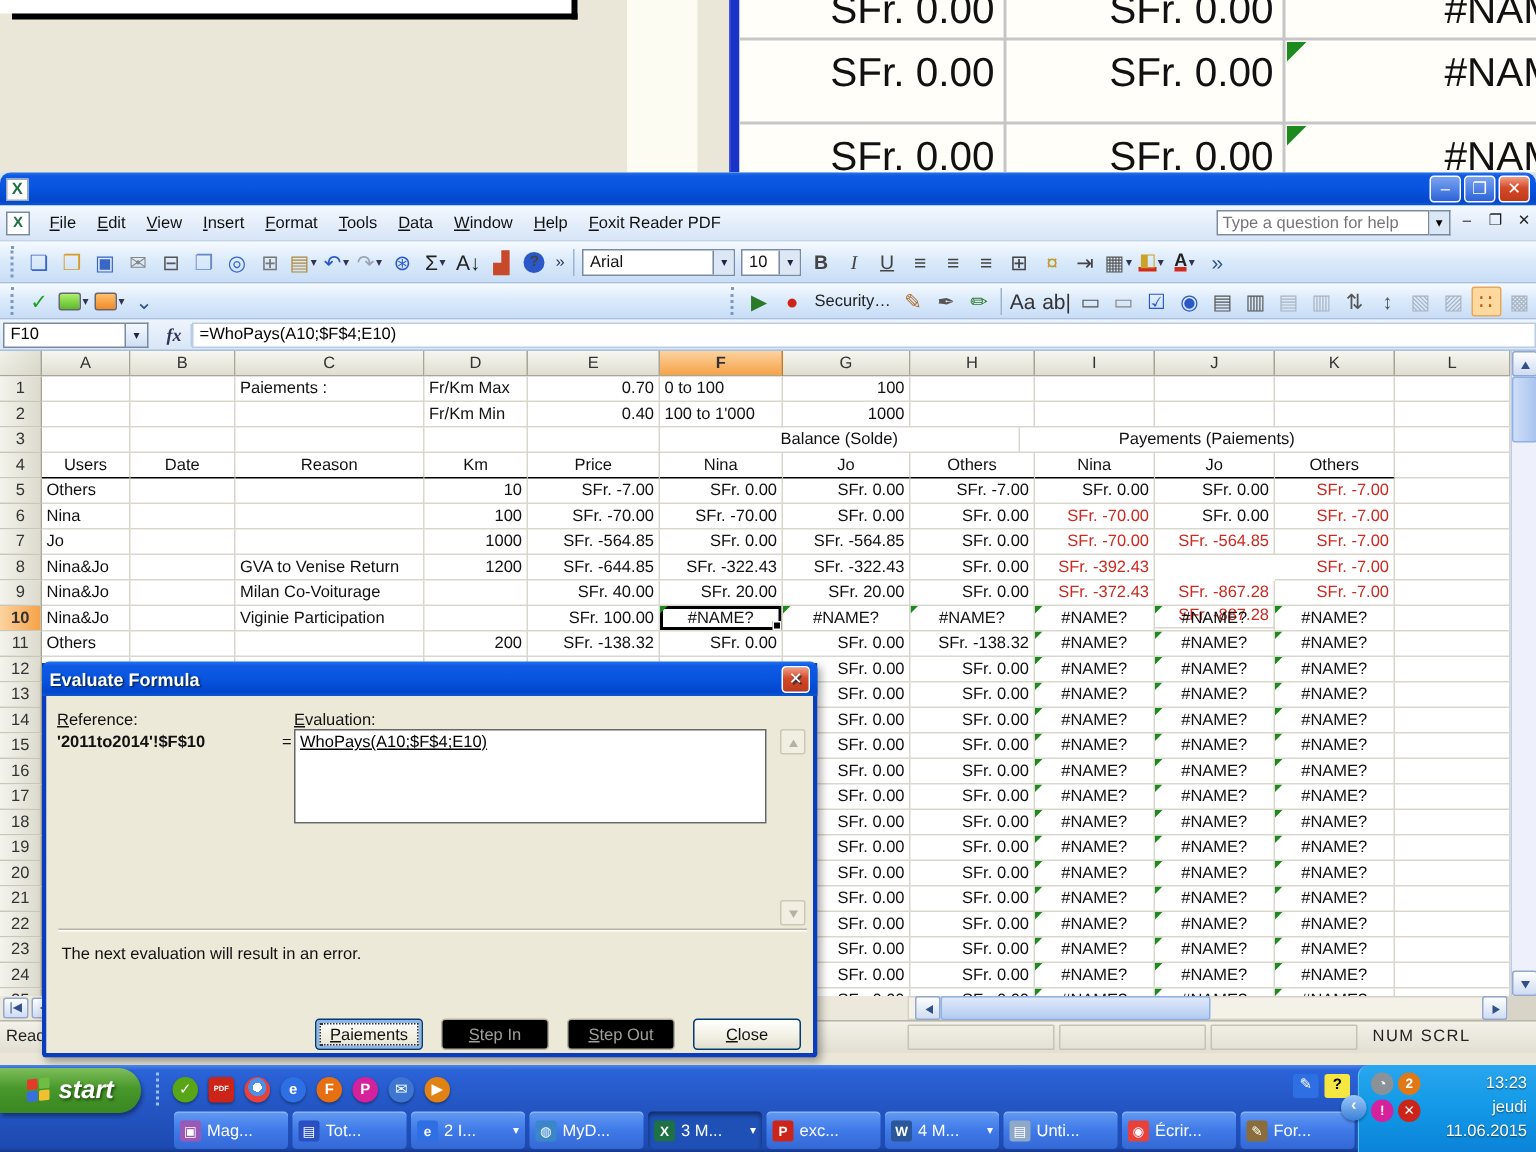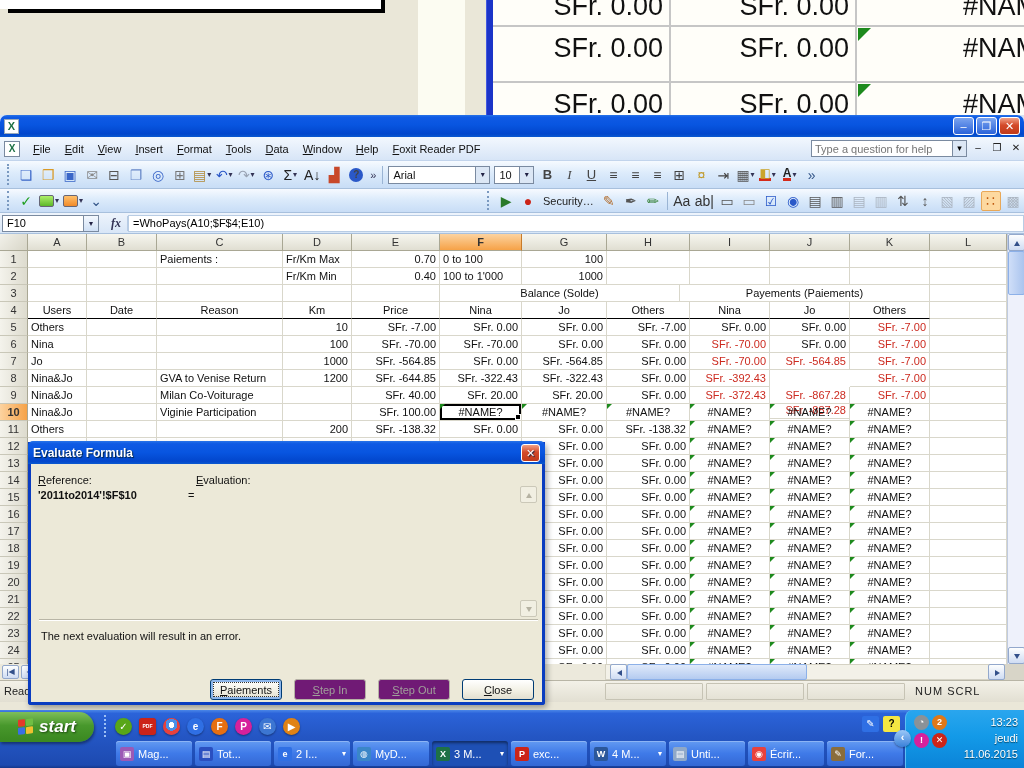--- a/index.html
+++ b/index.html
@@ -167,21 +167,21 @@
   #dsdn{top:158px;} #dsdn::after{top:6px;border-top:5px solid #b5b2a2;}
   #dsep{position:absolute;left:8px;top:177px;width:499px;height:2px;border-top:1px solid #b8b5a6;border-bottom:1px solid #fff;}
   #dnote{position:absolute;left:10px;top:188px;font-size:11px;color:#111;}
   #dbtns{position:absolute;right:8px;top:237px;display:flex;gap:12px;}
   .xpbtn{width:72px;height:21px;border:1px solid #003c74;border-radius:3px;
     background:linear-gradient(180deg,#fff,#f1efe2 60%,#e2dfd0);font-size:11px;color:#111;
     display:flex;align-items:center;justify-content:center;}
   .xpbtn .lbl{display:block;}
   .xpbtn .lbl::first-letter{text-decoration:underline;}
   .xpbtn.def{box-shadow:inset 0 0 0 2px #8db6ea;outline:1px dotted #333;outline-offset:-4px;}
-  .xpbtn.dis{border-color:#b5b2a5;color:#a0a09a;background:#701a75;}
+  .xpbtn.dis{border-color:#b5b2a5;color:#a0a09a;background:#000000;}
 
   
   #taskbar{position:absolute;left:0;top:710px;width:1024px;height:58px;z-index:100;
     background:linear-gradient(180deg,#4a86e8 0%,#2b63d9 6%,#2456c4 45%,#1d4ab0 95%,#15378a 100%);}
   #startbtn{position:absolute;left:0;top:2px;width:94px;height:30px;border-radius:0 16px 16px 0;
     background:linear-gradient(180deg,#7ebe5a 0%,#48982c 45%,#3c8a22 90%);box-shadow:1px 2px 3px rgba(0,0,0,.4);
     display:flex;align-items:center;justify-content:center;gap:5px;color:#fff;font-size:17px;
     font-weight:bold;font-style:italic;text-shadow:1px 1px 2px #1e4a10;}
   #xpflag{width:16px;height:16px;display:grid;grid-template-columns:7px 7px;grid-template-rows:7px 7px;gap:1px;transform:skewY(-6deg);}
   #xpflag i{border-radius:1px;}
@@ -899,20 +899,23 @@
 
 <div id="dialog">
   <div id="dtitle">
     <span>Evaluate Formula</span>
     <div id="dclose">✕</div>
   </div>
   <div class="dlabel" style="left:7px;top:32px;">Reference:</div>
   <div id="drefval">'2011to2014'!$F$10</div>
   <div id="deq">=</div>
   <div class="dlabel" style="left:165px;top:32px;">Evaluation:</div>
+  <div id="devalbox">
+    <span>WhoPays(A10;$F$4;E10)</span>
+  </div>
   <div class="dscroll" id="dsup"></div>
   <div class="dscroll" id="dsdn"></div>
   <div id="dsep"></div>
   <div id="dnote">The next evaluation will result in an error.</div>
   <div id="dbtns">
     <div class="xpbtn def">
         <span class="lbl">Paiements</span>
       </div>
     <div class="xpbtn dis">
         <span class="lbl">Step In</span>

